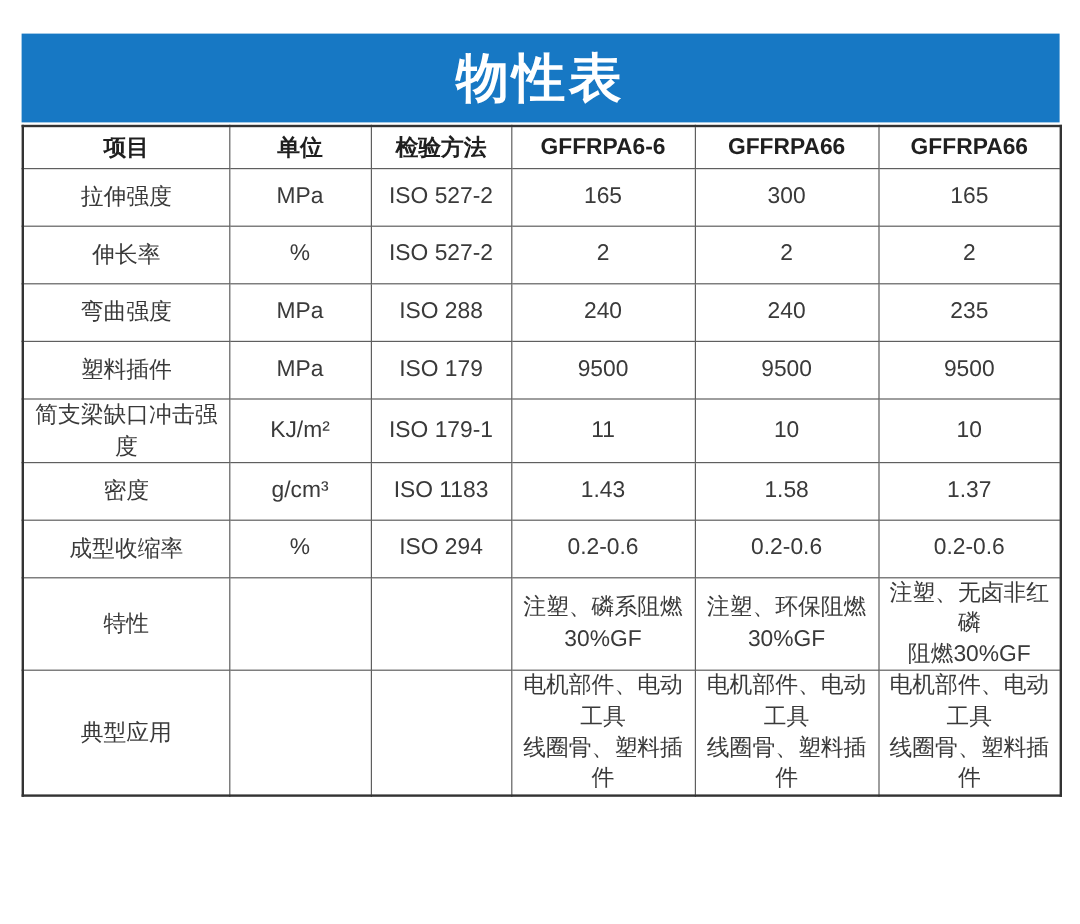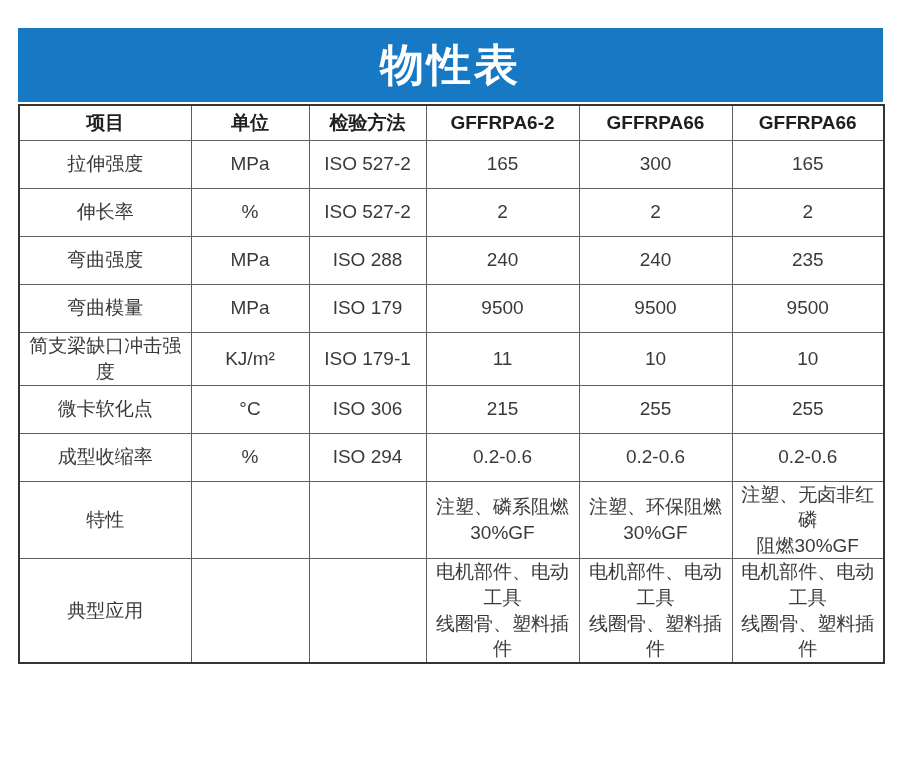--- a/index.html
+++ b/index.html
@@ -74,21 +74,21 @@
       <col style="width:117px">
       <col style="width:153px">
       <col style="width:153px">
       <col style="width:152px">
     </colgroup>
     <thead>
       <tr>
         <th>项目</th>
         <th>单位</th>
         <th>检验方法</th>
-        <th>GFFRPA6-2</th>
+        <th>GFFRPA6-6</th>
         <th>GFFRPA66</th>
         <th>GFFRPA66</th>
       </tr>
     </thead>
     <tbody>
         <tr>
           <td>拉伸强度</td>
           <td>MPa</td>
           <td>ISO 527-2</td>
           <td>165</td>
@@ -105,42 +105,42 @@
         </tr>
         <tr>
           <td>弯曲强度</td>
           <td>MPa</td>
           <td>ISO 288</td>
           <td>240</td>
           <td>240</td>
           <td>235</td>
         </tr>
         <tr>
-          <td>弯曲模量</td>
+          <td>塑料插件</td>
           <td>MPa</td>
           <td>ISO 179</td>
           <td>9500</td>
           <td>9500</td>
           <td>9500</td>
         </tr>
         <tr>
           <td>简支梁缺口冲击强度</td>
           <td>KJ/m²</td>
           <td>ISO 179-1</td>
           <td>11</td>
           <td>10</td>
           <td>10</td>
         </tr>
         <tr>
-          <td>微卡软化点</td>
-          <td>°C</td>
-          <td>ISO 306</td>
-          <td>215</td>
-          <td>255</td>
-          <td>255</td>
+          <td>密度</td>
+          <td>g/cm³</td>
+          <td>ISO 1183</td>
+          <td>1.43</td>
+          <td>1.58</td>
+          <td>1.37</td>
         </tr>
         <tr>
           <td>成型收缩率</td>
           <td>%</td>
           <td>ISO 294</td>
           <td>0.2-0.6</td>
           <td>0.2-0.6</td>
           <td>0.2-0.6</td>
         </tr>
         <tr class="row-traits">

